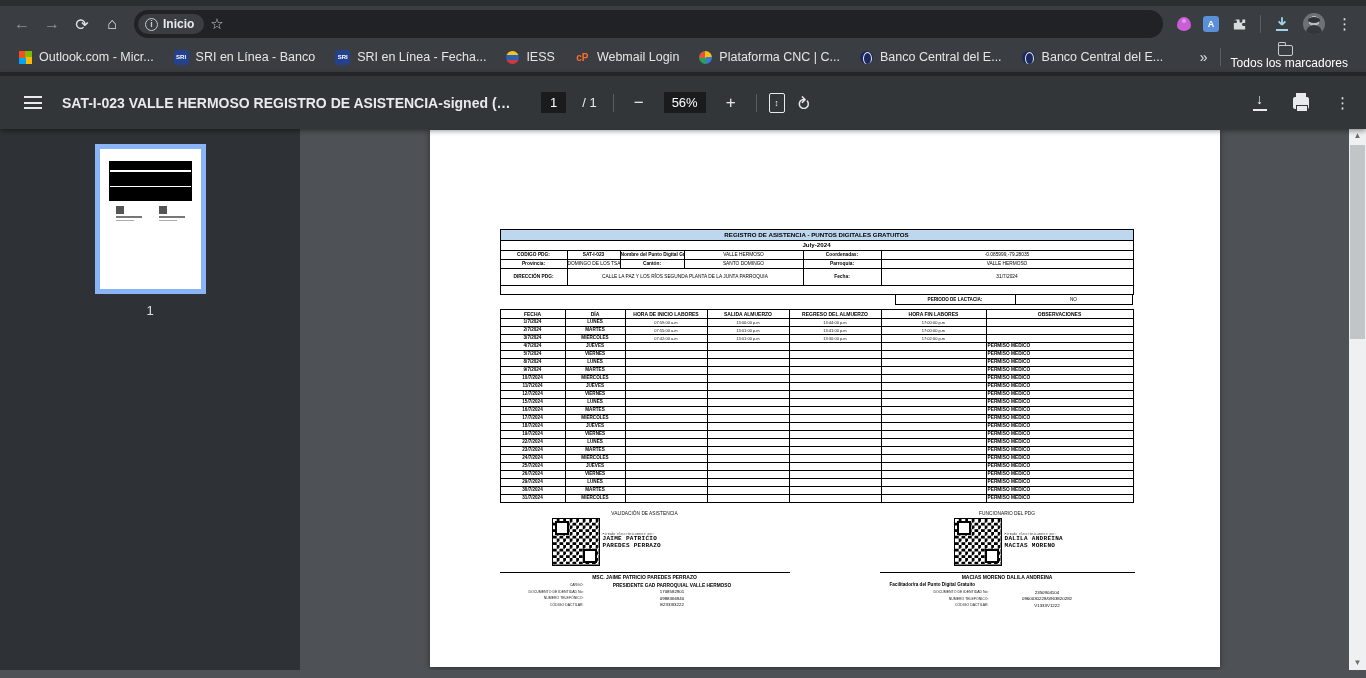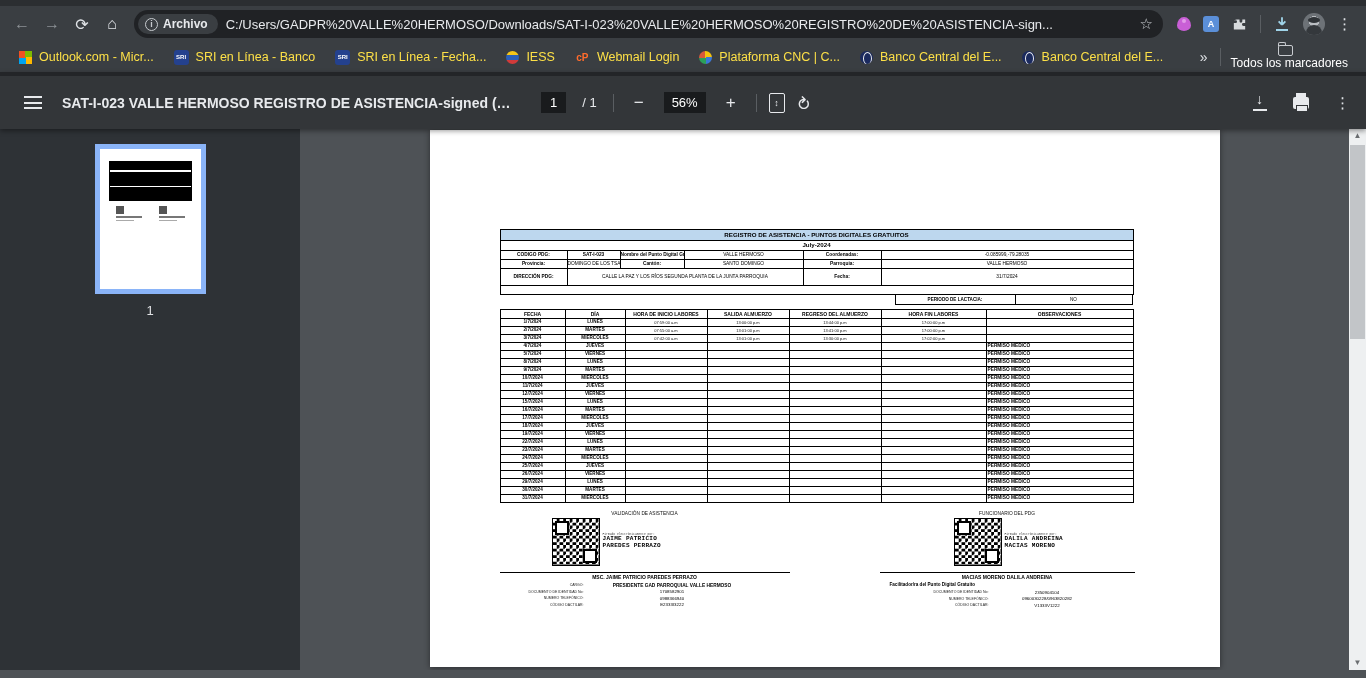--- a/index.html
+++ b/index.html
@@ -24,21 +24,21 @@
   .paw:before { content:""; position:absolute; width:4px; height:4px; border-radius:50%; background:#e29ae9; top:2px; left:5px; }
   .transl { width:16px; height:16px; border-radius:3px; background:#5b8fd8; color:#fff; font-size:9px; font-weight:700;
             display:flex; align-items:center; justify-content:center; }
   .vdiv { width:1px; height:18px; background:#5a5e62; }
   .avatar { width:22px; height:22px; border-radius:50%; background:radial-gradient(circle at 50% 38%, #b9bdc1 0 30%, #6d7277 31% 100%); position:relative; overflow:hidden; }
   .avatar:before { content:""; position:absolute; left:5px; top:4px; width:12px; height:6px; border-radius:50%; background:#2f3337; }
   .avatar:after { content:""; position:absolute; left:3px; top:12px; width:16px; height:10px; border-radius:8px 8px 0 0; background:#34383c; }
   .kebab { color:#dfe2e6; font-size:15px; letter-spacing:0; }
 
   .bmbar { height:30px; background:#3a3e42; display:flex; align-items:center; padding:0 10px; gap:2px; }
-  .bm { display:flex; align-items:center; gap:7px; padding:3px 9px; border-radius:6px; color:#fde047; font-size:12.5px; white-space:nowrap; }
+  .bm { display:flex; align-items:center; gap:7px; padding:3px 9px; border-radius:6px; color:#e5e5e5; font-size:12.5px; white-space:nowrap; }
   .bm-icon { width:15px; height:15px; display:flex; align-items:center; justify-content:center; flex:0 0 auto; font-size:10px; }
   .bm-icon.microsoft { background:conic-gradient(#7fba00 0 25%, #ffb900 0 50%, #00a4ef 0 75%, #f25022 0); width:13px; height:13px; }
   .bm-icon.sri { background:#24418e; border-radius:3px; color:#fff; font-size:6px; font-weight:700; }
   .bm-icon.sri:before { content:"SRI"; }
   .bm-icon.iess { border-radius:50%; width:13px; height:13px; background:linear-gradient(180deg,#f5c518 0 34%,#2b5fb8 34% 67%,#d13a3a 67%); }
   .bm-icon.cpanel { color:#ff6c2c; font-weight:700; font-size:10px; }
   .bm-icon.cpanel:before { content:"cP"; }
   .bm-icon.cnc { border-radius:50%; width:13px; height:13px; background:conic-gradient(#f4c20d 0 25%, #3b78d8 0 50%, #2ca05a 0 75%, #d8593b 0); }
   .bm-icon.globe { border-radius:50%; width:13px; height:13px; background:#1b2a5e; position:relative; overflow:hidden; }
   .bm-icon.globe:before { content:""; position:absolute; left:3px; top:1px; width:7px; height:11px; border-radius:50%; border:1.4px solid #e8eaed; }
@@ -143,23 +143,22 @@
 <div class="titlestrip"></div>
 
 <div class="nav">
   <span class="nav-ic dim">←</span>
   <span class="nav-ic dim">→</span>
   <span class="nav-ic">⟳</span>
   <span class="nav-ic">⌂</span>
   <div class="omnibox">
     <span class="chip">
       <span class="info-ic">i</span>
-      <span>Archivo</span>
+      <span>Inicio</span>
     </span>
-    <span class="url">C:/Users/GADPR%20VALLE%20HERMOSO/Downloads/SAT-I-023%20VALLE%20HERMOSO%20REGISTRO%20DE%20ASISTENCIA-sign...</span>
     <span class="star">☆</span>
   </div>
   <div class="ext-row">
     <span class="paw"></span>
     <span class="transl">A</span>
     <svg width="17" height="17" viewBox="0 0 24 24">
       <path d="M8 4h4v2.5a2 2 0 1 0 4 0V4h4v5h-2.5a2 2 0 1 0 0 4H20v5H4V9h2.5a2 2 0 1 0 0-4H4z" fill="#d7dadd" transform="translate(0,1)"></path>
     </svg>
     <span class="vdiv"></span>
     <svg width="18" height="18" viewBox="0 0 24 24">

